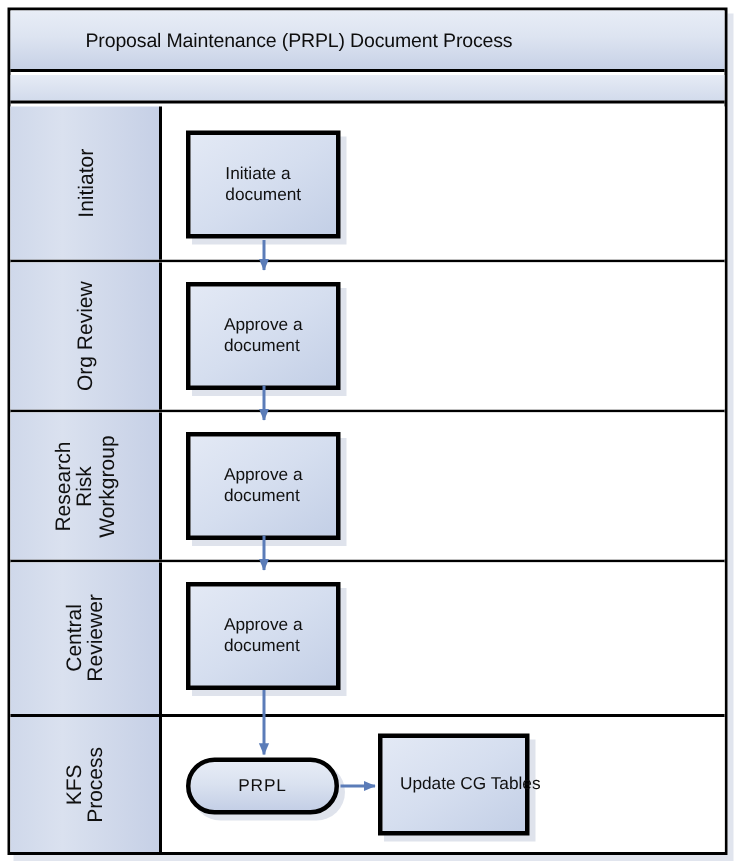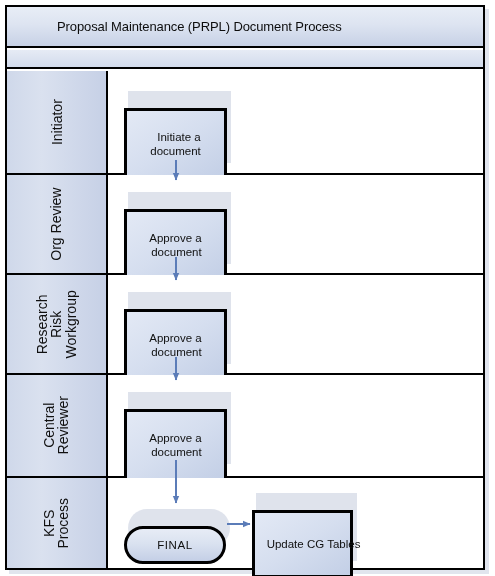--- a/index.html
+++ b/index.html
@@ -127,25 +127,24 @@
 
   
   .node {
     position: absolute;
     box-sizing: border-box;
     border: 3px solid #000000;
     background: linear-gradient(to bottom right, #e3e9f5 0%, #d5deef 50%, #c3cfe6 100%);
     display: flex;
     align-items: center;
     justify-content: center;
-    text-align: right;
+    text-align: left;
     font-size: 11.5px;
     line-height: 1.25;
     color: #101010;
-    margin-top: 21px;
   }
   .node-shadow {
     position: absolute;
     background: #c5ccdd;
     opacity: .55;
   }
   .node.terminator {
     border-radius: 999px;
     border-width: 3px;
     background: linear-gradient(to bottom, #e7ecf6 0%, #dae2f0 45%, #c4cfe6 100%);
@@ -233,21 +232,21 @@
 
     <div class="lane last" style="top:407px;height:90px;">
       <div class="lane-header">
         <span class="lane-header-label">KFS
 Process</span>
       </div>
       <div class="lane-body">
 
         <div class="node-shadow terminator" style="left:20px;top:31px;width:102px;height:38px;"></div>
         <div class="node terminator" style="left:16px;top:27px;width:102px;height:38px;">
-          <span>FINAL</span>
+          <span>PRPL</span>
         </div>
 
         <div class="node-shadow" style="left:148px;top:15px;width:101px;height:68px;"></div>
         <div class="node" style="left:144px;top:11px;width:101px;height:68px;">
           <span style="white-space:nowrap;padding-left:22px;">Update CG Tables</span>
         </div>
       </div>
     </div>
 
   </div>

